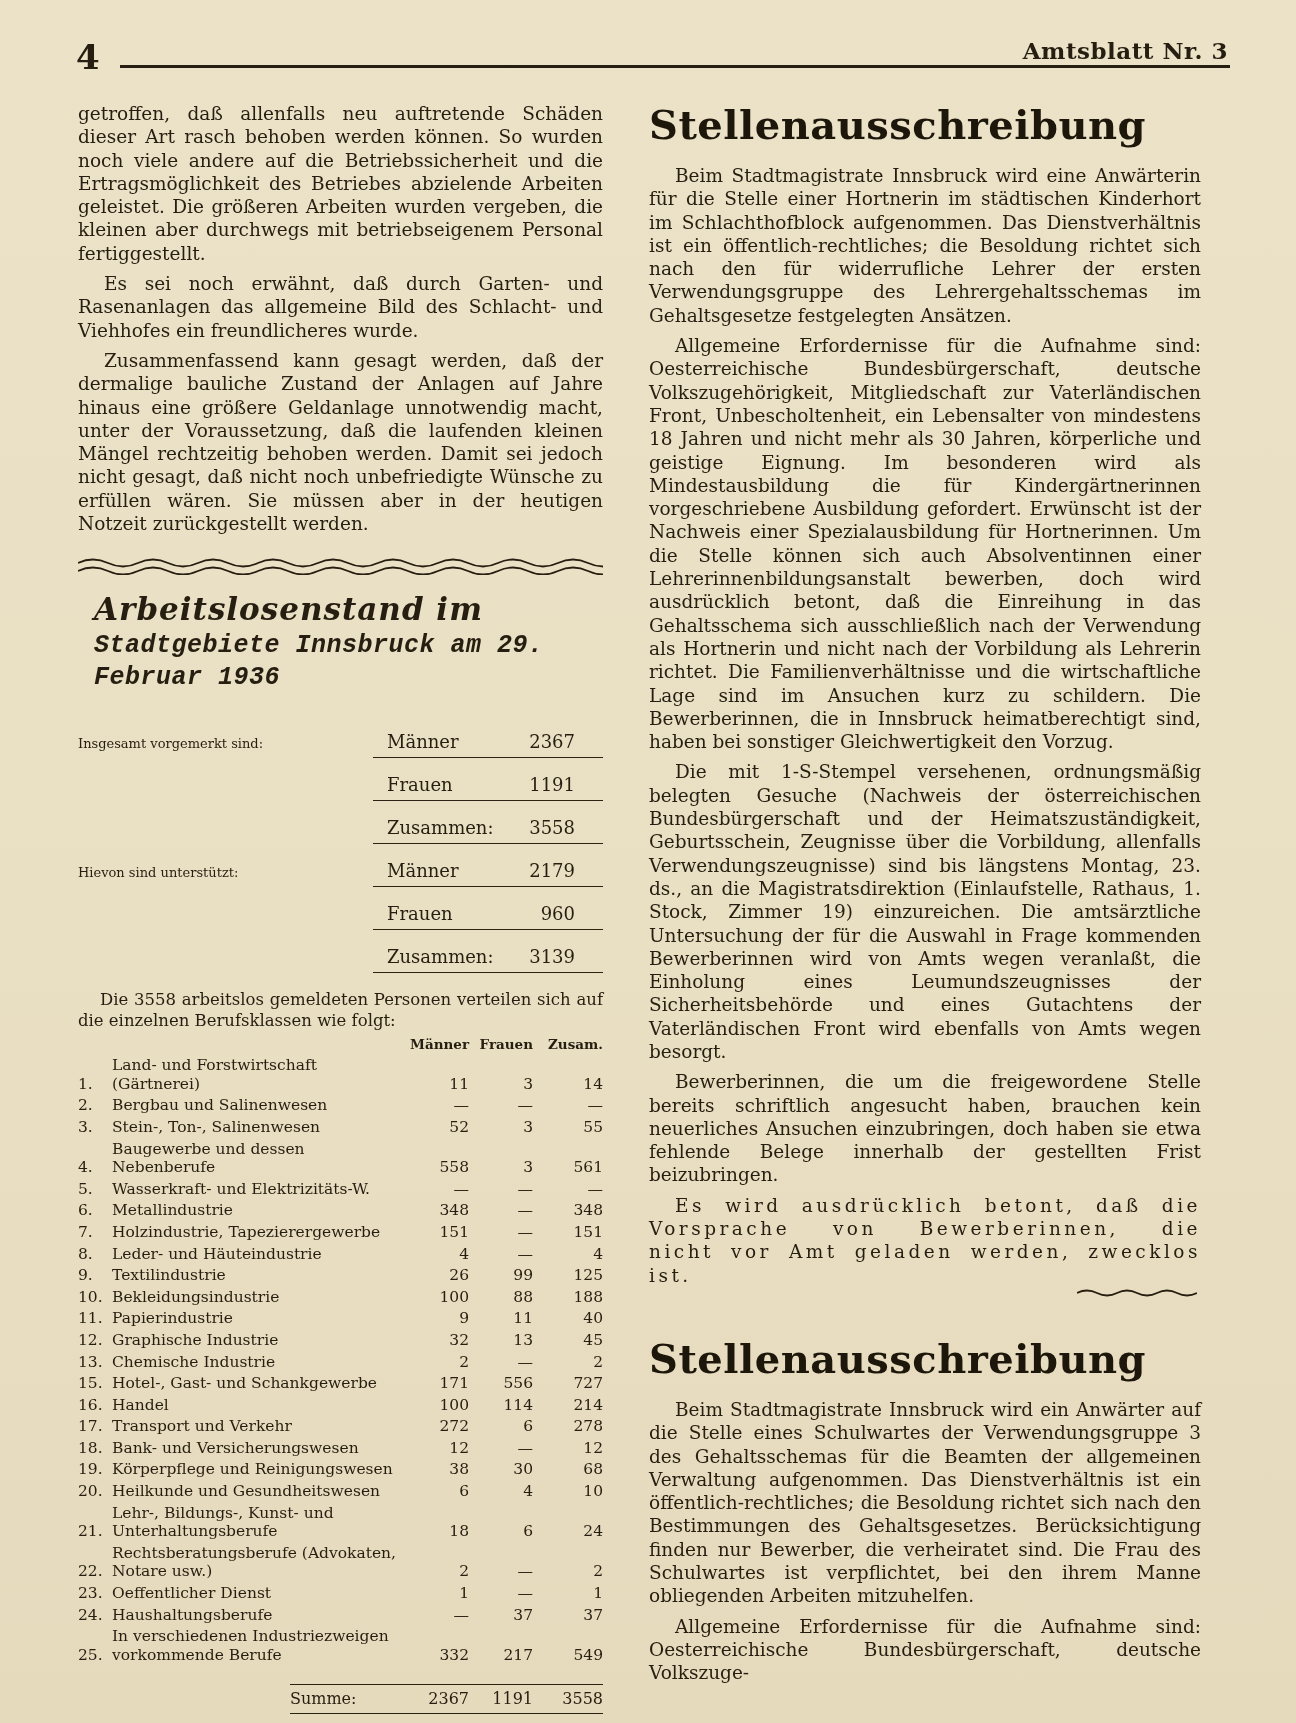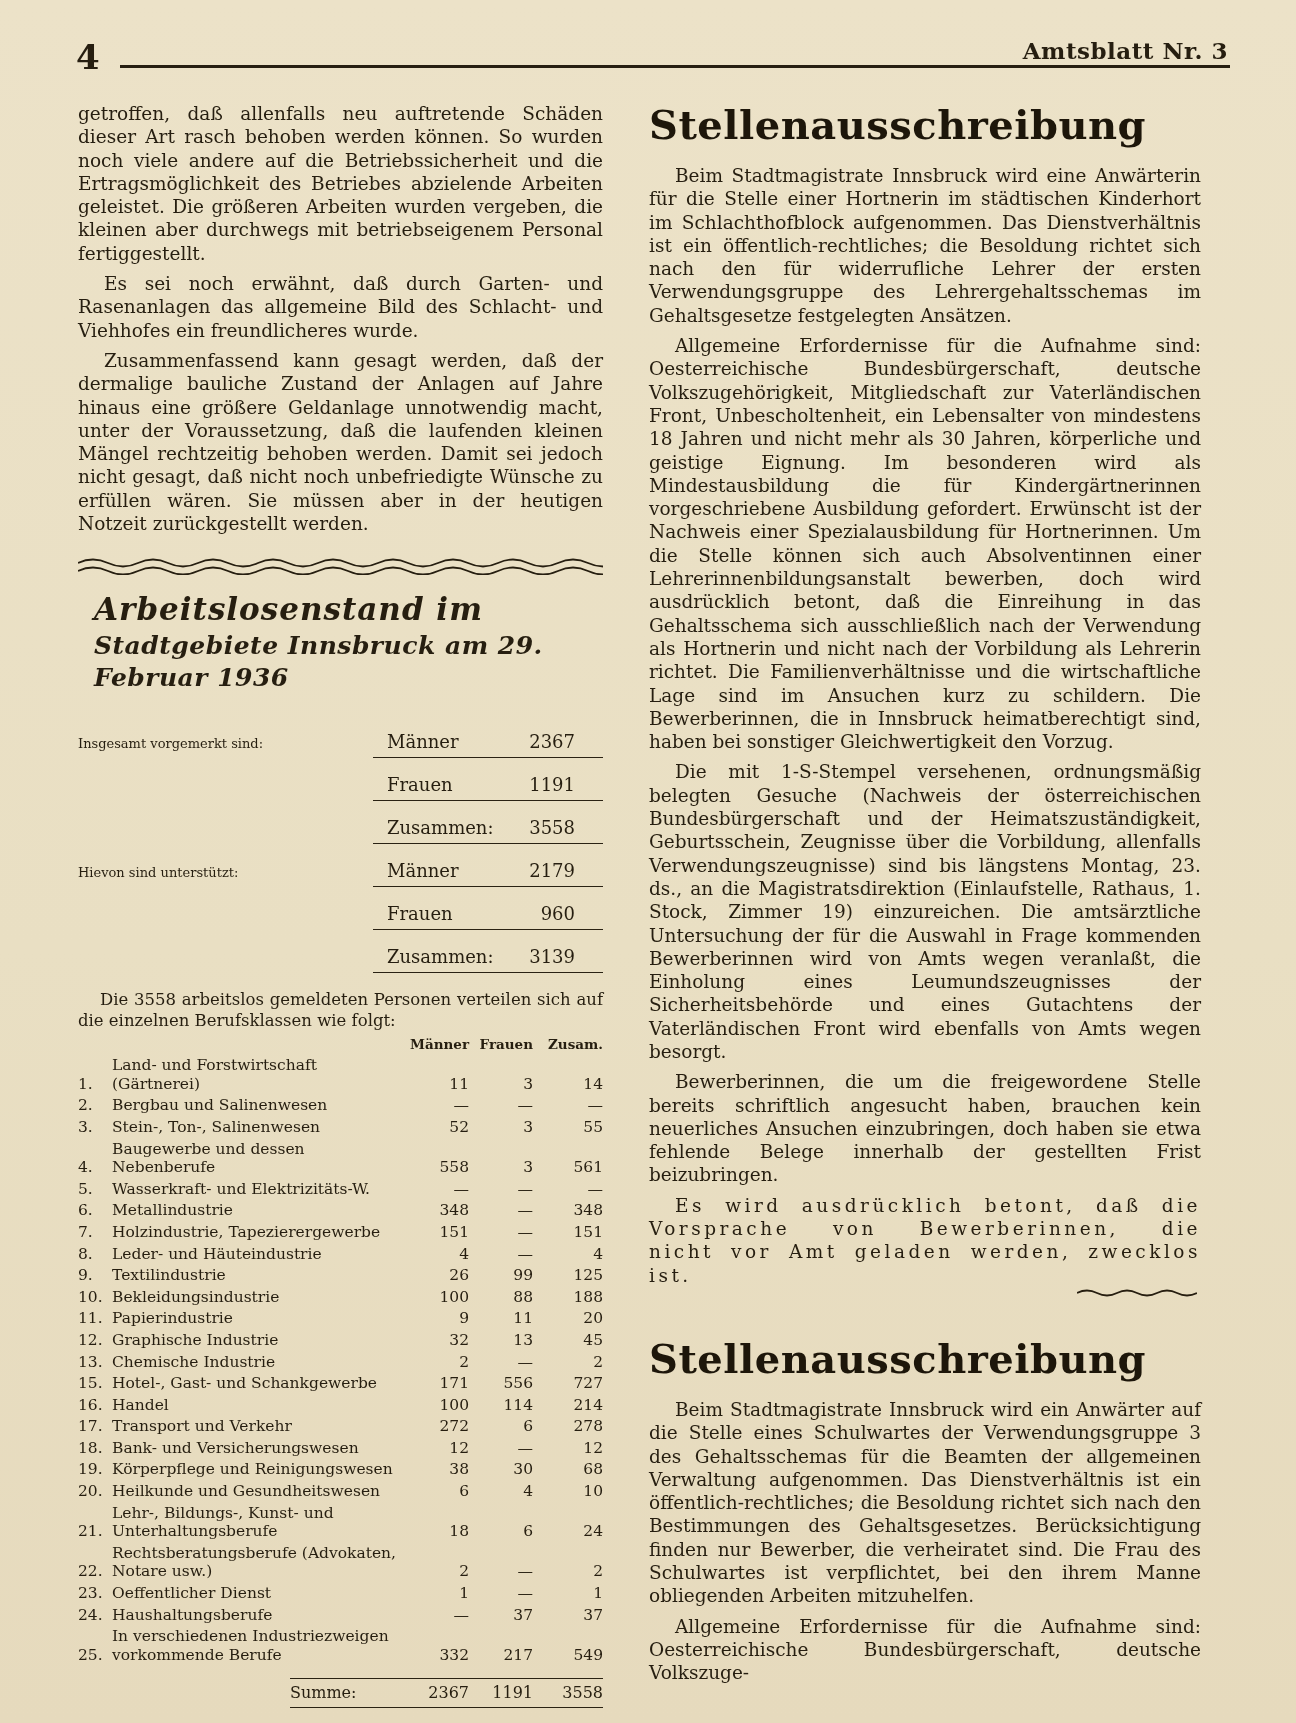--- a/index.html
+++ b/index.html
@@ -31,21 +31,21 @@
   .body-para.spaced{letter-spacing:3.5px;word-spacing:7px;}
 
   
   .wavy-divider{margin:22px 0 6px 0;line-height:0;}
   .wavy-divider svg{display:block;}
   .squiggle-wrap{text-align:right;margin:-6px 4px 6px 0;line-height:0;}
 
   
   .script-title{margin:14px 0 20px 16px;font-style:italic;font-weight:bold;line-height:1.3;}
   .script-title .t1{display:block;font-size:31px;letter-spacing:1px;}
-  .script-title .t2{display:block;font-size:25px;letter-spacing:.5px;}
+  .script-title .t2{display:block;font-size:25px;letter-spacing:.5px;font-family:Liberation Mono, monospace;}
 
   .summary{margin-top:6px;}
   .summary-row{display:flex;align-items:flex-end;min-height:43px;}
   .summary-label{flex:1;font-size:13px;padding-bottom:7px;}
   .summary-value{
     width:230px;box-sizing:border-box;border-bottom:1.6px solid #2a2213;
     display:flex;justify-content:space-between;align-items:baseline;
     padding:0 28px 5px 14px;font-size:18px;
   }
   .sv-num{min-width:52px;text-align:right;}
@@ -59,21 +59,21 @@
   table.occ col.g-t{width:70px;}
   table.occ th{font-size:13.5px;font-weight:bold;text-align:right;padding:0 0 3px 0;}
   table.occ td{padding:1.5px 0;vertical-align:bottom;}
   td.c-num{text-align:left;vertical-align:top;}
   td.c-label{padding-right:8px;}
   td.c-m,td.c-f,td.c-t{text-align:right;}
 
   .sum-row{
     margin-left:212px;display:flex;align-items:baseline;
     border-top:1.6px solid #2a2213;border-bottom:1.6px solid #2a2213;
-    padding:4px 0 5px 0;font-size:16px;margin-top:12px;
+    padding:4px 0 5px 0;font-size:16px;margin-top:18px;
   }
   .sum-label{flex:1;}
   .sum-m{width:66px;text-align:right;}
   .sum-f{width:64px;text-align:right;}
   .sum-t{width:70px;text-align:right;}
 
   
   .big-heading{
     margin:2px 0 18px 0;font-size:40px;font-weight:bold;line-height:1.05;
     letter-spacing:.5px;color:#1d160a;
@@ -245,21 +245,21 @@
               <td class="c-label">Bekleidungsindustrie</td>
               <td class="c-m">100</td>
               <td class="c-f">88</td>
               <td class="c-t">188</td>
             </tr>
             <tr>
               <td class="c-num">11.</td>
               <td class="c-label">Papierindustrie</td>
               <td class="c-m">9</td>
               <td class="c-f">11</td>
-              <td class="c-t">20</td>
+              <td class="c-t">40</td>
             </tr>
             <tr>
               <td class="c-num">12.</td>
               <td class="c-label">Graphische Industrie</td>
               <td class="c-m">32</td>
               <td class="c-f">13</td>
               <td class="c-t">45</td>
             </tr>
             <tr>
               <td class="c-num">13.</td>

